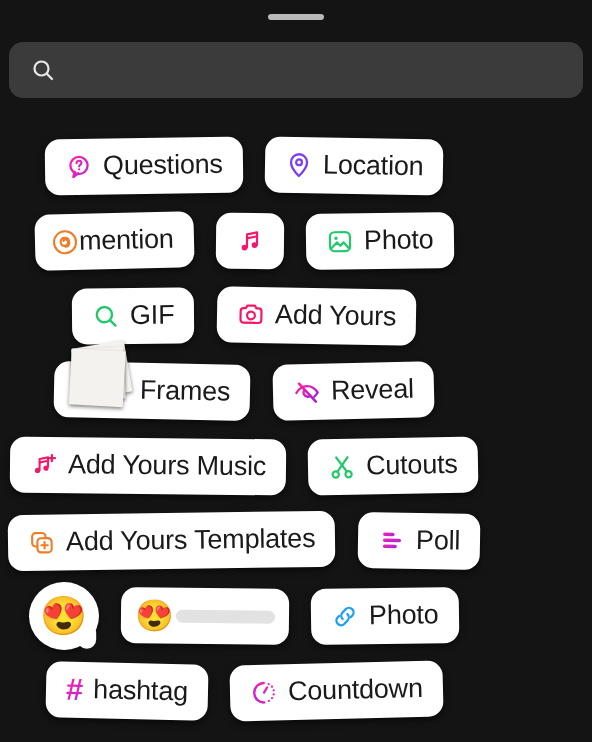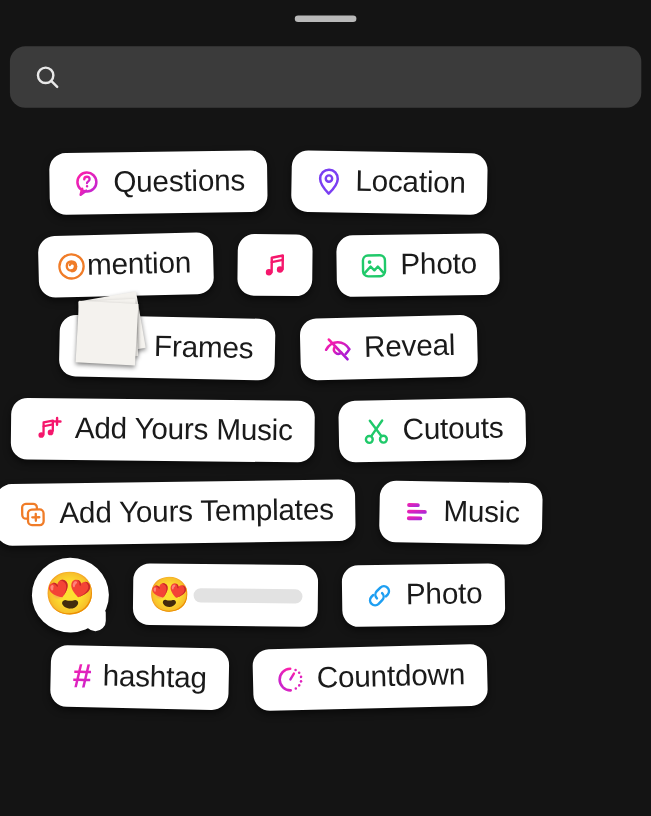--- a/index.html
+++ b/index.html
@@ -262,20 +262,41 @@
           <svg viewBox="0 0 28 28" width="28" height="28" fill="none">
             <rect x="4" y="4.6" width="20" height="19" rx="4.6" stroke="#20c96a" stroke-width="2.2"></rect>
             <circle cx="10" cy="10.6" r="1.7" fill="#20c96a"></circle>
             <path d="M5.6 20.4l5.3-5.6 3.4 3.4 3.2-3.4 4.9 5.6" stroke="#20c96a" stroke-width="2.2" stroke-linecap="round" stroke-linejoin="round" fill="none"></path>
           </svg>
         </span>
         <span class="pill-label">Photo</span>
       </div>
     </div>
 
+    <div class="row">
+      <div class="pill r-5">
+        <span class="ic">
+          <svg viewBox="0 0 28 28" width="28" height="28" fill="none" stroke="#20c96a" stroke-width="2.4" stroke-linecap="round">
+            <circle cx="12.4" cy="12.4" r="7.6"></circle>
+              <line x1="18.1" y1="18.1" x2="23.4" y2="23.4"></line>
+          </svg>
+        </span>
+        <span class="pill-label">GIF</span>
+      </div>
+
+      <div class="pill r-2">
+        <span class="ic">
+          <svg viewBox="0 0 28 28" width="28" height="28" fill="none">
+            <path d="M3.6 10.4a3 3 0 0 1 3-3h2.1l1.5-2.6h7.6l1.5 2.6h2.1a3 3 0 0 1 3 3v8.6a3 3 0 0 1-3 3H6.6a3 3 0 0 1-3-3z" stroke="#f5176c" stroke-width="2.2" stroke-linejoin="round"></path>
+            <circle cx="14" cy="14.6" r="3.9" stroke="#f5176c" stroke-width="2.2"></circle>
+          </svg>
+        </span>
+        <span class="pill-label">Add Yours</span>
+      </div>
+    </div>
 
     <div class="row">
       <div class="pill frames-pill r-6">
         <span class="polaroid-stack">
           <span class="polaroid back1"><span class="photo"></span></span>
           <span class="polaroid back2"><span class="photo"></span></span>
           <span class="polaroid front"><span class="photo"></span></span>
         </span>
         <span class="pill-label">Frames</span>
       </div>
@@ -346,21 +367,21 @@
                 <linearGradient id="gp" x1="0" y1="0" x2="1" y2="1">
               <stop offset="0" stop-color="#ff1fa8"></stop>
                   <stop offset="1" stop-color="#9b2ae0"></stop>
                 </linearGradient>
               </defs>
             <rect x="5" y="6.2" width="11.5" height="3.5" rx="1.75" fill="url(#gp)"></rect>
             <rect x="5" y="12.2" width="18" height="3.5" rx="1.75" fill="url(#gp)"></rect>
             <rect x="5" y="18.2" width="14" height="3.5" rx="1.75" fill="url(#gp)"></rect>
           </svg>
         </span>
-        <span class="pill-label">Music</span>
+        <span class="pill-label">Poll</span>
       </div>
     </div>
 
     <div class="row">
       <div class="emoji-bubble r-5">
         <span class="emo">😍</span>
       </div>
 
       <div class="pill slider-pill r-4">
         <span class="emo">😍</span>

